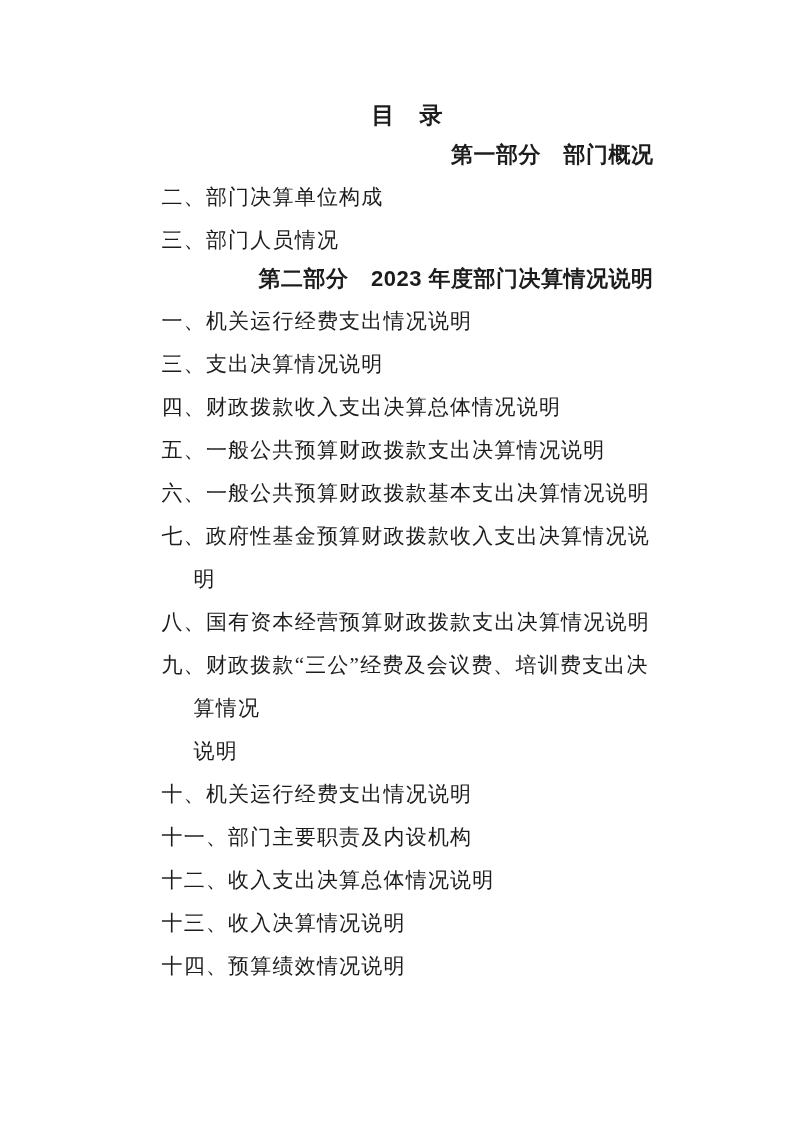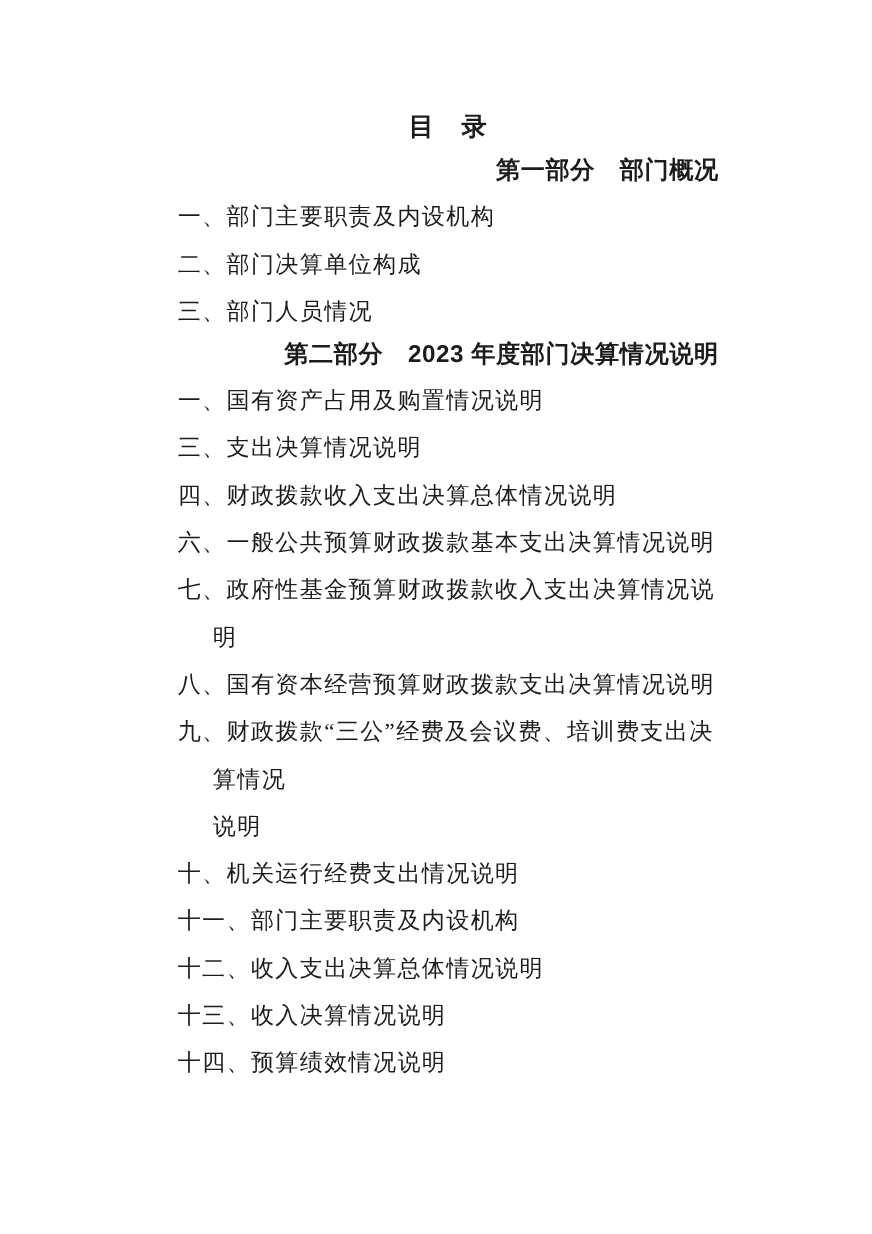--- a/index.html
+++ b/index.html
@@ -60,32 +60,32 @@
 </head>
 <body style="background: rgb(255, 255, 255);">
 
 <div class="page" style="background: rgb(255, 255, 255); color: rgb(28, 28, 28);">
 
   <h1 class="doc-title">目　录</h1>
 
   <section class="toc-section">
     <h2 class="section-heading">第一部分　部门概况</h2>
     <div class="toc-list">
-      <div class="toc-item">一、部门主要职责及内设机构</div>
       <div class="toc-item">二、部门决算单位构成</div>
       <div class="toc-item">三、部门人员情况</div>
     </div>
   </section>
 
   <section class="toc-section">
     <h2 class="section-heading">第二部分　2023 年度部门决算情况说明</h2>
     <div class="toc-list">
-      <div class="toc-item">一、国有资产占用及购置情况说明</div>
+      <div class="toc-item">一、机关运行经费支出情况说明</div>
       <div class="toc-item">三、支出决算情况说明</div>
       <div class="toc-item">四、财政拨款收入支出决算总体情况说明</div>
+      <div class="toc-item">五、一般公共预算财政拨款支出决算情况说明</div>
       <div class="toc-item">六、一般公共预算财政拨款基本支出决算情况说明</div>
       <div class="toc-item">七、政府性基金预算财政拨款收入支出决算情况说明</div>
       <div class="toc-item">八、国有资本经营预算财政拨款支出决算情况说明</div>
       <div class="toc-item">九、财政拨款“三公”经费及会议费、培训费支出决算情况
 说明</div>
       <div class="toc-item">十、机关运行经费支出情况说明</div>
       <div class="toc-item">十一、部门主要职责及内设机构</div>
       <div class="toc-item">十二、收入支出决算总体情况说明</div>
       <div class="toc-item">十三、收入决算情况说明</div>
       <div class="toc-item">十四、预算绩效情况说明</div>

